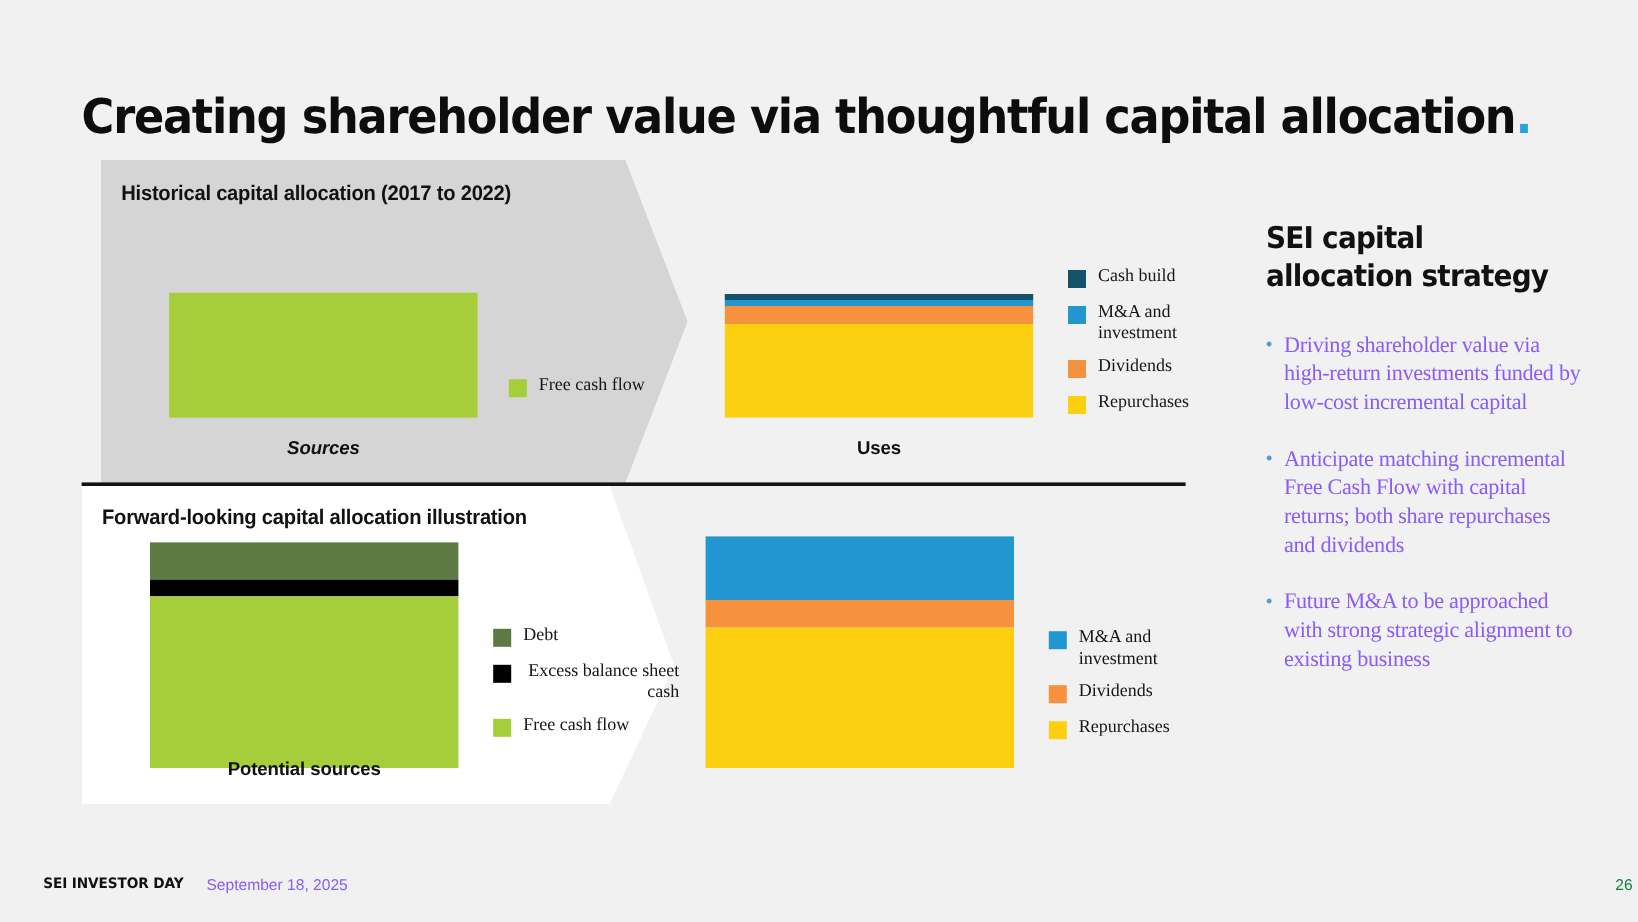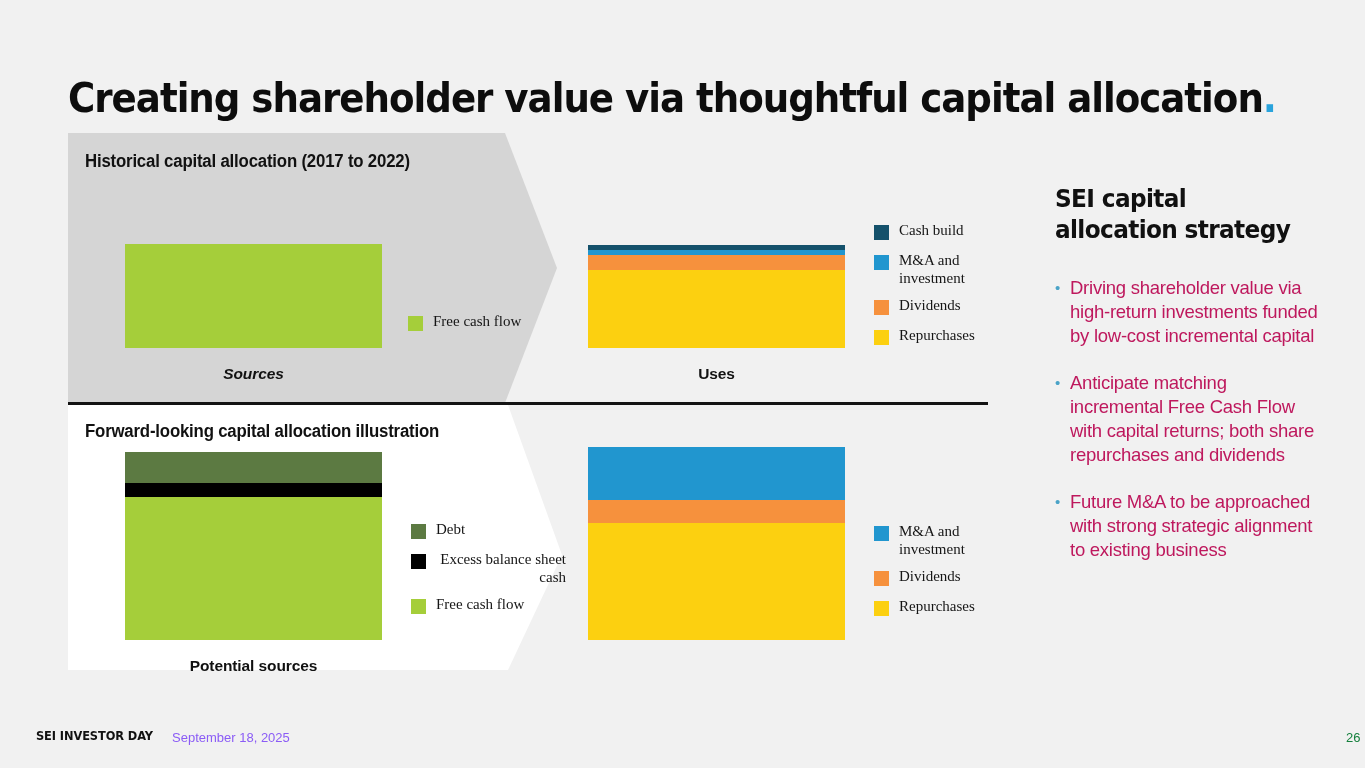--- a/index.html
+++ b/index.html
@@ -15,21 +15,21 @@
   #deck-title{
     position:absolute;left:68px;top:70px;width:1250px;height:56px;
     font-family:"DejaVu Sans","Liberation Sans",sans-serif;
     font-weight:700;font-size:40px;line-height:56px;
     letter-spacing:-1.1px;color:#0d0d0d;white-space:nowrap;
     transform:scaleX(.93);transform-origin:left center;
   }
   #deck-title .dot{color:#29a3dc;}
 
   
-  #panel-top{position:absolute;left:68px;top:133px;width:920px;height:270px;}
+  #panel-top{position:absolute;left:84px;top:133px;width:920px;height:270px;}
   #panel-top-bg{
     position:absolute;left:0;top:0;width:920px;height:270px;
     background:#d5d5d5;
     clip-path:polygon(0 0, 437px 0, 489px 135px, 437px 270px, 0 270px);
   }
   #hist-heading{
     position:absolute;left:17px;top:18px;
     font-size:17.5px;font-weight:700;color:#111;letter-spacing:-.2px;
     transform:scaleX(.96);transform-origin:left center;white-space:nowrap;
   }
@@ -66,21 +66,21 @@
   
   #rail{position:absolute;left:1055px;top:183px;width:265px;}
   #rail-heading{
     font-family:"DejaVu Sans","Liberation Sans",sans-serif;
     font-weight:700;font-size:25px;line-height:31px;color:#111;
     letter-spacing:-.7px;transform:scaleX(.93);transform-origin:left top;
   }
   #rail-bullets{margin-top:31px;}
   .bullet{display:flex;margin-bottom:23px;}
   .bullet-dot{color:#4aa3c7;font-size:15px;line-height:24px;flex:0 0 15px;}
-  .bullet-text{font-size:18.5px;line-height:24px;color:#be185d;letter-spacing:-.25px;}
+  .bullet-text{font-size:18.5px;line-height:24px;color:#8b5cf6;letter-spacing:-.25px;font-family:Liberation Serif, serif;}
 
   
   #footer-rule{position:absolute;left:0;top:710px;width:1365px;height:1px;background:#f1f1f1;}
   #footer-brand{
     position:absolute;left:36px;top:729px;
     font-family:"DejaVu Sans","Liberation Sans",sans-serif;
     font-weight:700;font-size:12px;letter-spacing:-.1px;color:#111;
     transform:scaleX(.95);transform-origin:left center;
   }
   #footer-date{position:absolute;left:172px;top:730px;font-size:13px;color:#8b5cf6;text-align:right;}
@@ -141,21 +141,21 @@
 
   <div id="panel-bottom">
     <div id="panel-bottom-bg"></div>
     <div id="fwd-heading">Forward-looking capital allocation illustration</div>
 
     <div class="bar" style="left:57px;top:47px;width:257px;height:188px;">
       <div class="seg" style="height:31px;background:#5c7a42;"></div>
       <div class="seg" style="height:14px;background:#000000;"></div>
       <div class="seg" style="height:143px;background:#a5ce3a;"></div>
     </div>
-    <div class="bar-label" style="left:57px;top:252px;width:257px;">Potential sources</div>
+    <div class="bar-label" style="left:57px;top:228px;width:257px;">Potential sources</div>
 
     <div class="legend" style="left:343px;top:116px;text-align:right;">
       <div class="legend-row">
         <span class="swatch" style="background:#5c7a42;"></span>
         <span class="legend-text">Debt</span>
       </div>
       <div class="legend-row" style="margin-bottom:10px;">
         <span class="swatch" style="background:#000000;"></span>
         <span class="legend-text">Excess balance sheet cash</span>
       </div>

